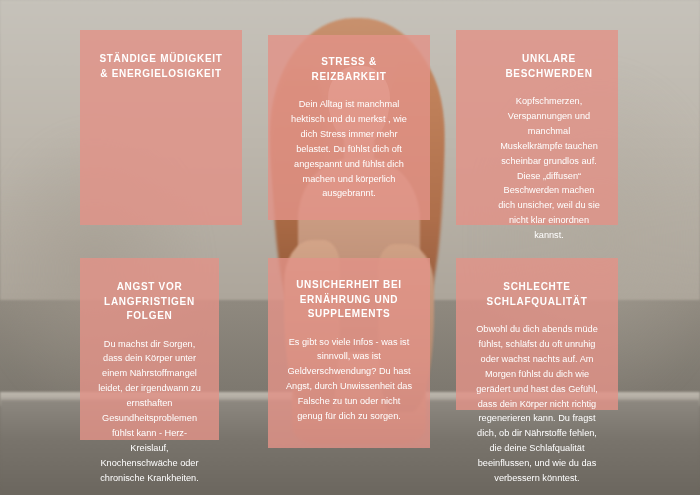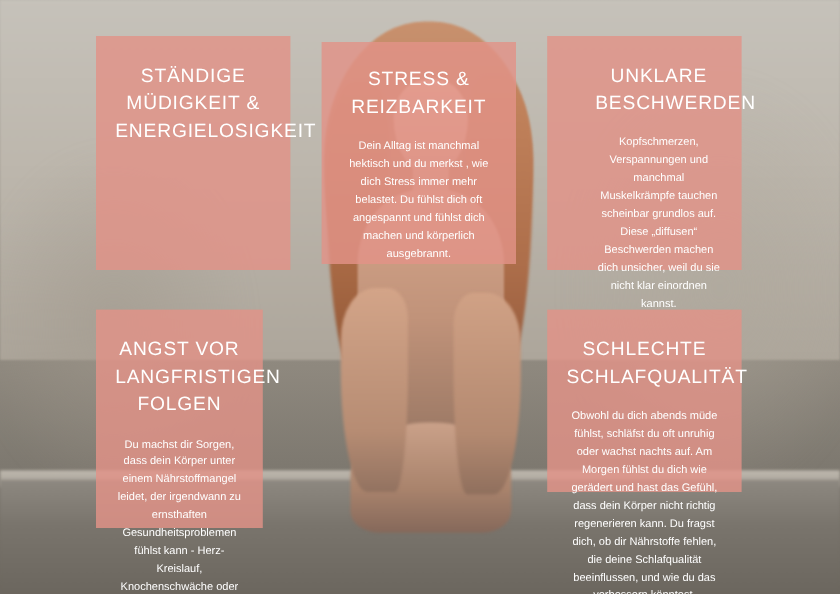--- a/index.html
+++ b/index.html
@@ -152,24 +152,24 @@
   .card {
     position: absolute;
     background: rgba(226, 146, 135, 0.82);
     color: #ffffff;
     box-sizing: border-box;
     padding: 14px 16px 16px 16px;
     text-align: center;
   }
   .card h3 {
     margin: 8px 0 0 0;
-    font-size: 16px;
+    font-size: 10px;
     line-height: 1.45;
     letter-spacing: .7px;
-    font-weight: normal;
+    font-weight: bold;
     text-transform: uppercase;
     color: #ffffff;
   }
   .card p {
     margin: 13px 0 0 0;
     font-size: 9.2px;
     line-height: 1.62;
     color: #ffffff;
   }
 
@@ -223,19 +223,23 @@
   <div class="card" id="card-symptoms">
     <h3>UNKLARE BESCHWERDEN</h3>
     <p>Kopfschmerzen, Verspannungen und manchmal Muskelkrämpfe tauchen scheinbar grundlos auf. Diese „diffusen“ Beschwerden machen dich unsicher, weil du sie nicht klar einordnen kannst.</p>
   </div>
 
   <div class="card" id="card-fear">
     <h3>ANGST VOR LANGFRISTIGEN FOLGEN</h3>
     <p>Du machst dir Sorgen, dass dein Körper unter einem Nährstoffmangel leidet, der irgendwann zu ernsthaften Gesundheitsproblemen fühlst kann - Herz- Kreislauf, Knochenschwäche oder chronische Krankheiten.</p>
   </div>
 
+  <div class="card" id="card-nutrition">
+    <h3>UNSICHERHEIT BEI ERNÄHRUNG UND SUPPLEMENTS</h3>
+    <p>Es gibt so viele Infos - was ist sinnvoll, was ist Geldverschwendung? Du hast Angst, durch Unwissenheit das Falsche zu tun oder nicht genug für dich zu sorgen.</p>
+  </div>
 
   <div class="card" id="card-sleep">
     <h3>SCHLECHTE SCHLAFQUALITÄT</h3>
     <p>Obwohl du dich abends müde fühlst, schläfst du oft unruhig oder wachst nachts auf. Am Morgen fühlst du dich wie gerädert und hast das Gefühl, dass dein Körper nicht richtig regenerieren kann. Du fragst dich, ob dir Nährstoffe fehlen, die deine Schlafqualität beeinflussen, und wie du das verbessern könntest.</p>
   </div>
 
 </div>
 
 </body></html>

